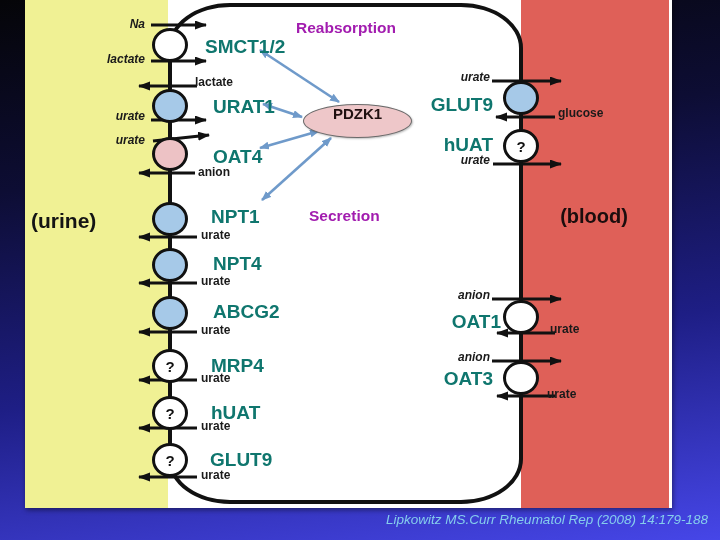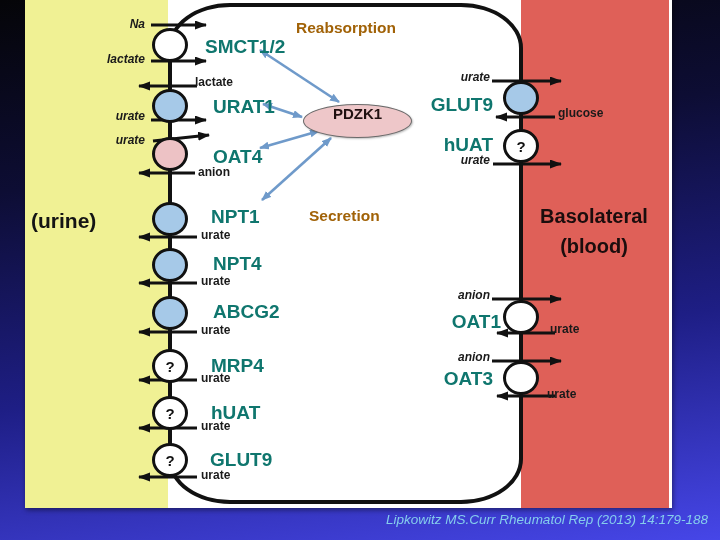--- a/index.html
+++ b/index.html
@@ -17,21 +17,21 @@
   .circle{position:absolute;width:36px;height:34px;border:3.5px solid #111;border-radius:50%;
     box-sizing:border-box;display:flex;align-items:center;justify-content:center;
     font-weight:bold;font-size:15px;color:#111;}
   .c-white{background:#ffffff;}
   .c-blue{background:#a6c9e8;}
   .c-pink{background:#edc2c5;}
   .t-name{position:absolute;font-weight:bold;font-size:19px;color:#0f766e;white-space:nowrap;}
   .t-name.ra{text-align:right;width:80px;}
   .sub{position:absolute;font-weight:bold;font-size:12px;color:#1a1a1a;white-space:nowrap;}
   .sub.ra{text-align:right;font-style:italic;}
-  .proc{position:absolute;font-weight:bold;font-size:15.5px;color:#a16207;}
+  .proc{position:absolute;font-weight:bold;font-size:15.5px;color:#a21caf;}
   .region-title{position:absolute;font-weight:bold;color:#141414;line-height:1.5;}
   .lumen-title{left:6px;top:205px;font-size:21px;}
   .blood-title{left:494px;top:201px;width:150px;font-size:20px;text-align:center;line-height:1.5;color:#1b0d0d;}
   .pdzk1{position:absolute;left:278px;top:104px;width:107px;height:32px;background:#eec7c9;
     border:1.5px solid #6a6a6a;border-radius:50%;display:flex;align-items:flex-start;justify-content:center;
     font-weight:bold;font-size:15px;color:#201010;box-shadow:1px 1px 2px rgba(0,0,0,.25);}
   .citation{position:absolute;right:12px;top:512px;font-size:13.5px;font-style:italic;color:#85cdec;}
 </style>
 </head>
 <body>
@@ -179,19 +179,18 @@
     <div class="proc" style="left:284px;top:207px;">Secretion</div>
 
     <div class="pdzk1">
       <span>PDZK1</span>
     </div>
 
     <div class="region-title lumen-title">
       <div>(urine)</div>
     </div>
     <div class="region-title blood-title">
-      <div>Basolateral</div>
       <div>(blood)</div>
     </div>
   </div>
 
-  <div class="citation">Lipkowitz MS.Curr Rheumatol Rep (2013) 14:179-188</div>
+  <div class="citation">Lipkowitz MS.Curr Rheumatol Rep (2008) 14:179-188</div>
 </div>
 
 </body></html>

